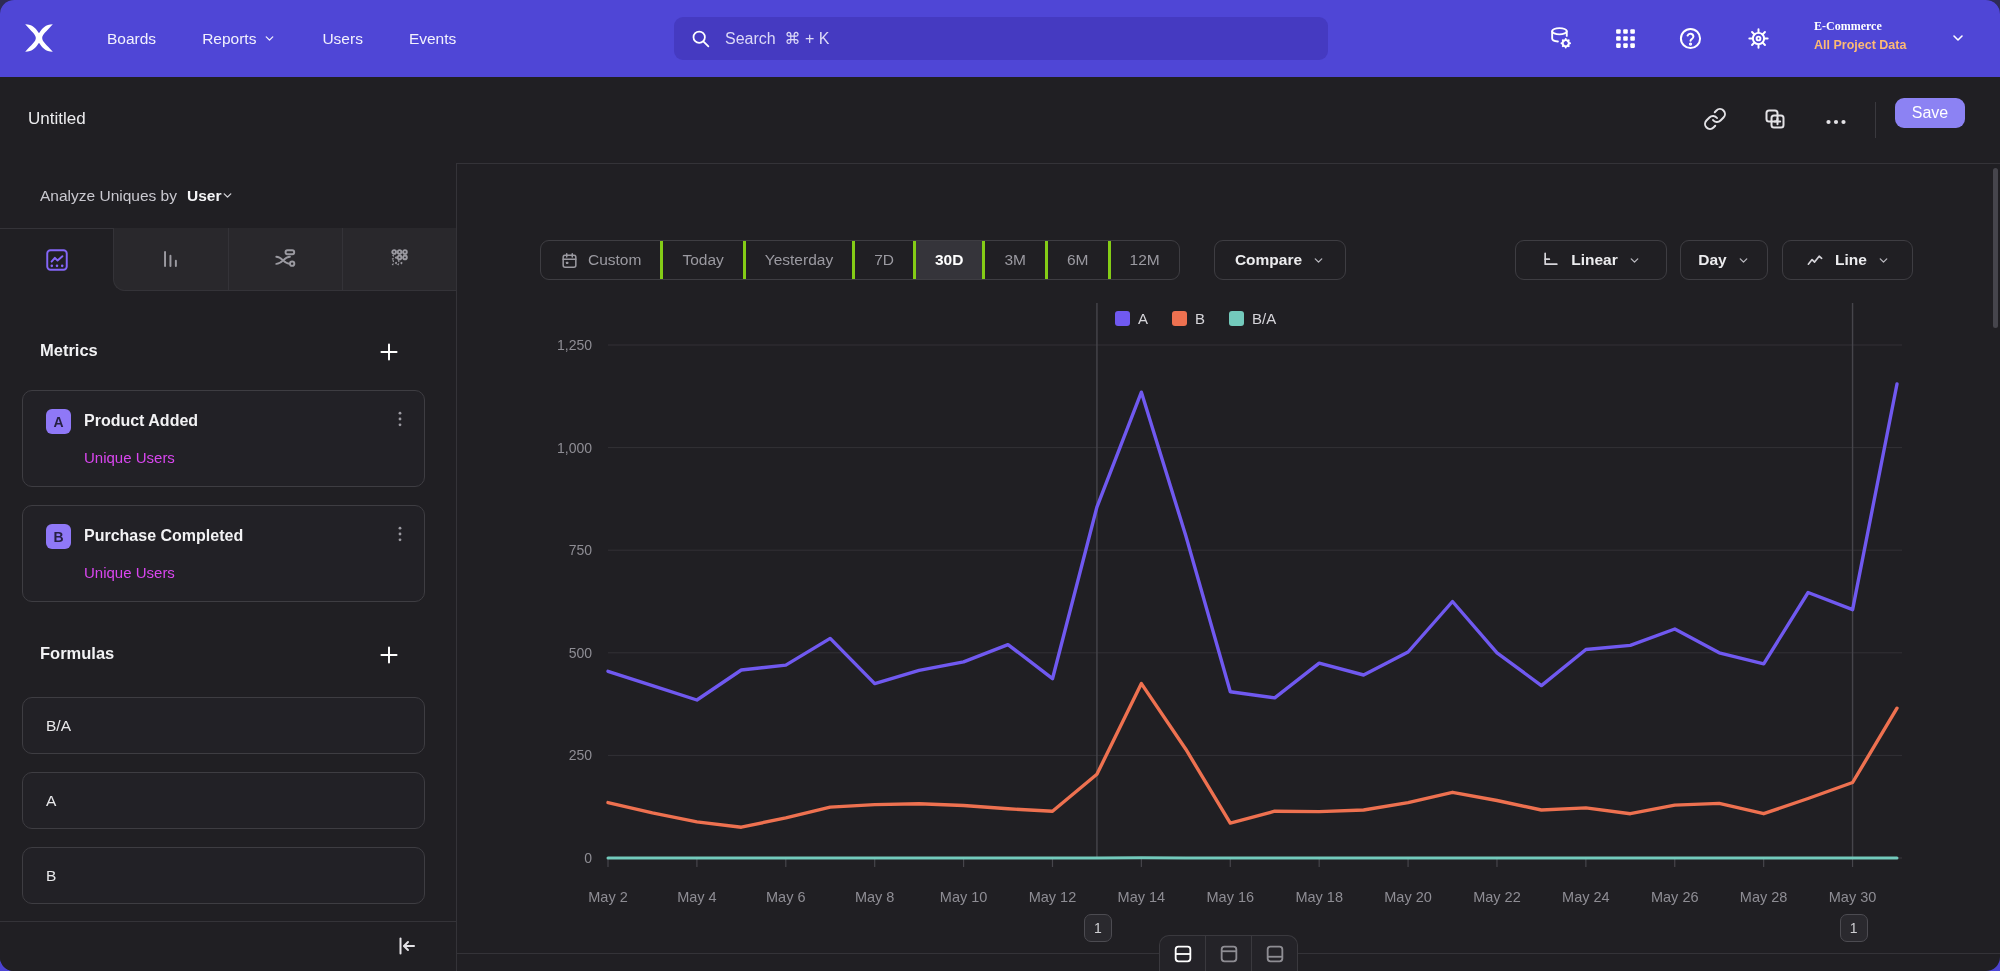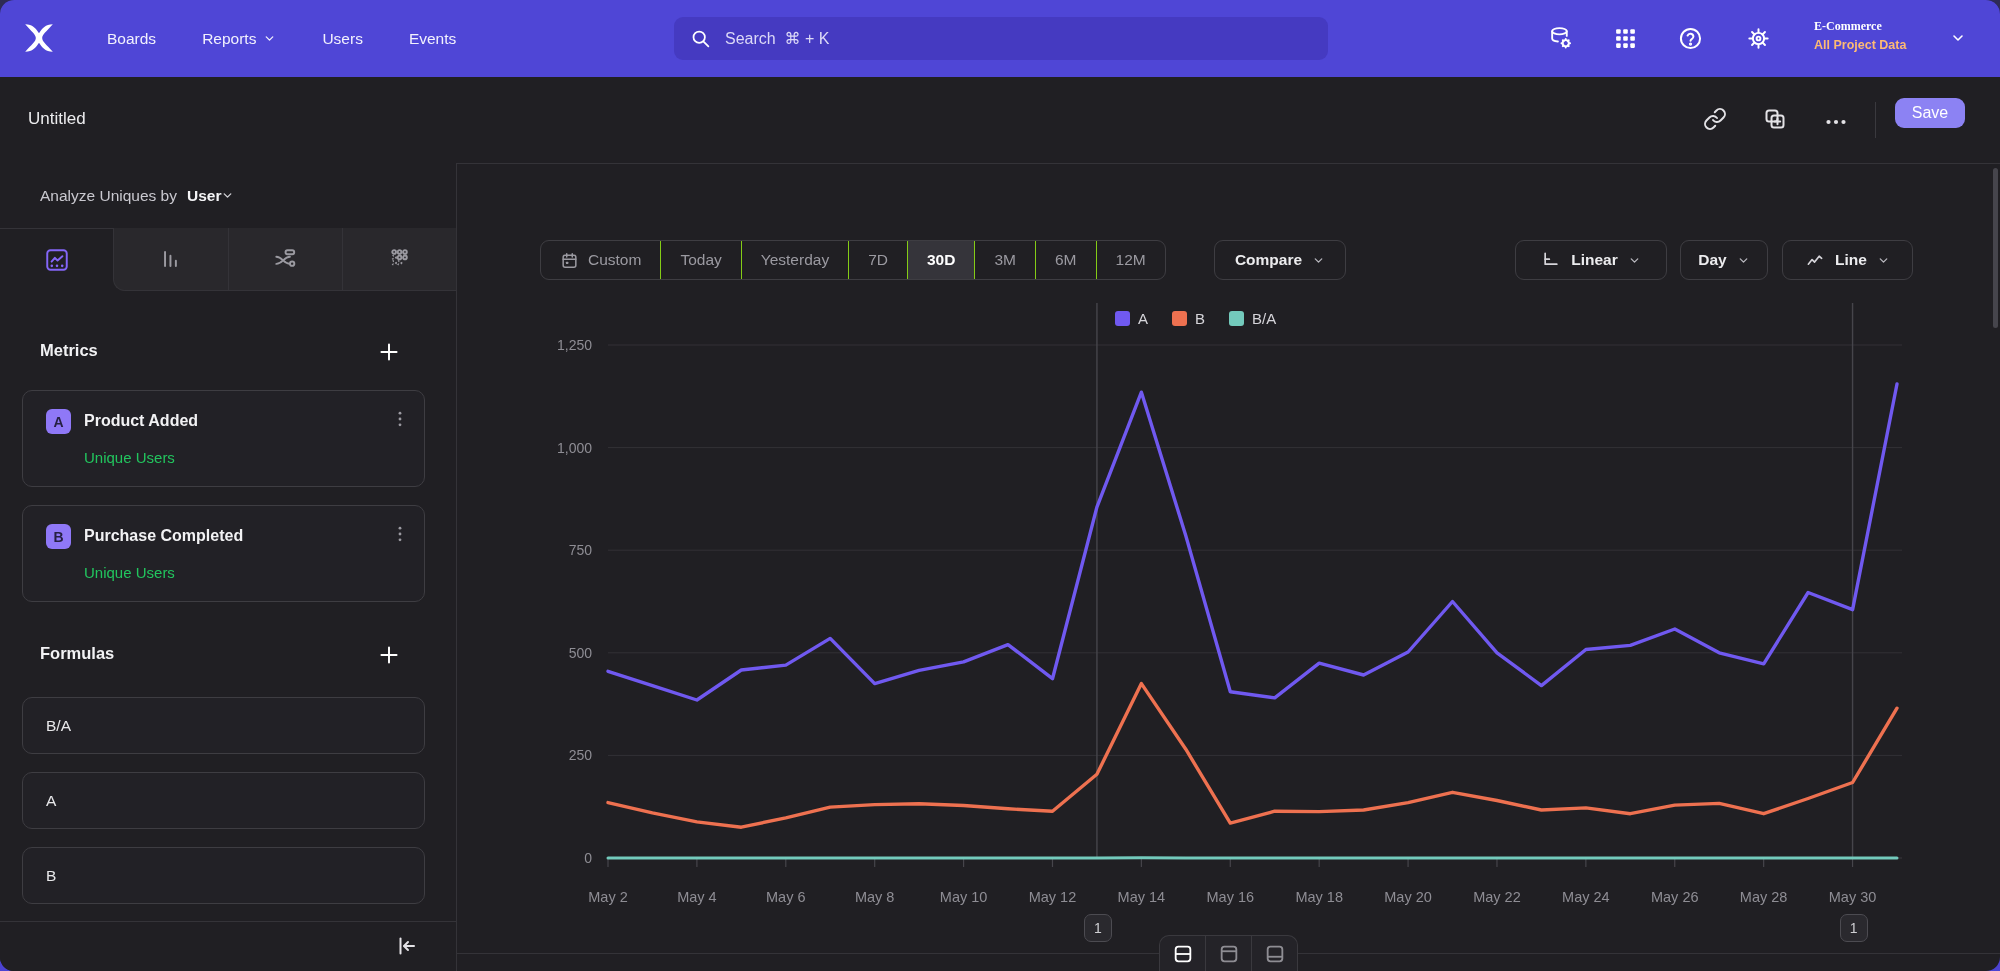--- a/index.html
+++ b/index.html
@@ -42,30 +42,30 @@
   .tab{flex:1;display:flex;align-items:center;justify-content:center;color:#9b9aa1;cursor:pointer;}
   .tab.unsel{background:#29282c;border-bottom:1px solid #343338;border-left:1px solid #343338;}
   .tab.first-unsel{border-radius:0 0 0 12px;}
   .tab.selected{color:#8466f8;background:transparent;}
   .section-h{position:absolute;left:40px;font-size:16.5px;font-weight:700;color:#f2f2f4;}
   .plus-btn{position:absolute;left:376px;width:26px;height:26px;color:#fff;cursor:pointer;}
   .card{position:absolute;left:22px;width:403px;background:#222126;border:1px solid #3e3d42;border-radius:10px;box-sizing:border-box;}
   .mcard{height:97px;}
   .mbadge{position:absolute;left:23px;top:18px;width:25px;height:25px;border-radius:6px;background:#8f78f7;color:#262043;font-size:14px;font-weight:700;display:flex;align-items:center;justify-content:center;}
   .mtitle{position:absolute;left:61px;top:21px;font-size:16px;font-weight:700;color:#f2f2f4;}
-  .msub{position:absolute;left:61px;top:58px;font-size:15px;color:#22c55e;}
+  .msub{position:absolute;left:61px;top:58px;font-size:15px;color:#d946ef;}
   .kebab{position:absolute;right:14px;top:18px;width:20px;height:24px;color:#9b9aa1;cursor:pointer;}
   .fcard{height:57px;display:flex;align-items:center;cursor:pointer;}
   .flabel{margin-left:23px;font-size:15.5px;color:#e8e8ea;}
   .sb-bottom{position:absolute;left:0;bottom:0;width:100%;height:49px;border-top:1px solid #343338;}
   .collapse{position:absolute;right:38px;top:12px;width:24px;height:24px;color:#e3e2e6;cursor:pointer;}
 
   
   .seg-group{position:absolute;left:540px;top:240px;height:40px;display:flex;border:1px solid #3e3d42;border-radius:9px;overflow:hidden;box-sizing:border-box;}
-  .seg{display:flex;align-items:center;justify-content:center;gap:9px;padding:0 19px;font-size:15.5px;color:#9b9aa1;background:transparent;border:none;border-left:1px solid #84cc16;cursor:pointer;font-family:"Liberation Sans",sans-serif;}
+  .seg{display:flex;align-items:center;justify-content:center;gap:9px;padding:0 19px;font-size:15.5px;color:#9b9aa1;background:transparent;border:none;border-left:3px solid #84cc16;cursor:pointer;font-family:"Liberation Sans",sans-serif;}
   .seg:first-child{border-left:none;}
   .seg.selected{background:#35343a;color:#ffffff;font-weight:700;}
   .tool-btn{position:absolute;top:240px;height:40px;display:flex;align-items:center;justify-content:center;gap:10px;border:1px solid #3e3d42;border-radius:9px;background:transparent;color:#ececee;font-size:15.5px;font-weight:600;cursor:pointer;box-sizing:border-box;font-family:"Liberation Sans",sans-serif;}
   .tool-btn .ticon{color:#d6d5da;}
   .chev{color:#b9b8bf;}
 
   
   #chart{position:absolute;left:456px;top:285px;}
   #chart text{font-family:"Liberation Sans",sans-serif;}
   .legend{position:absolute;left:1115px;top:310px;display:flex;align-items:center;gap:24px;}

